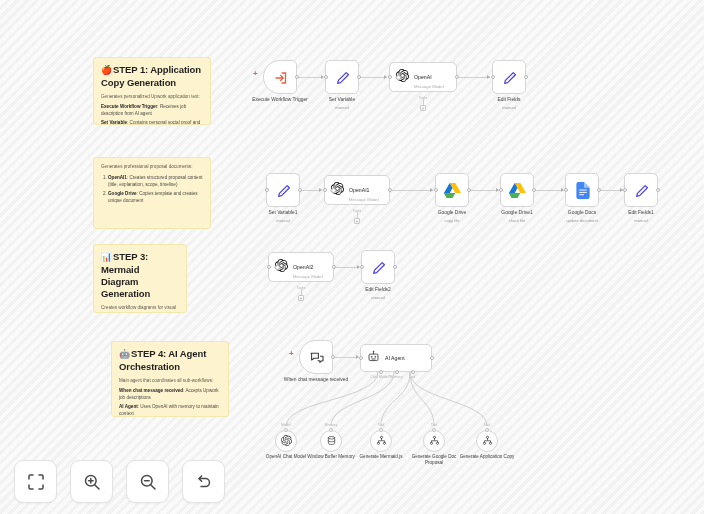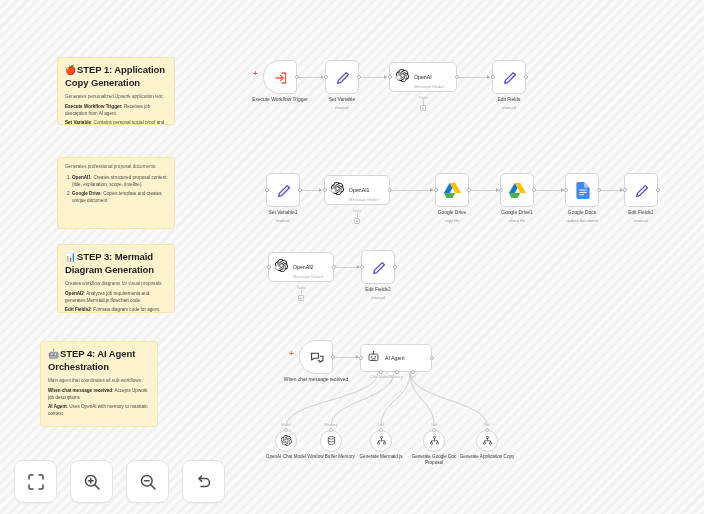--- a/index.html
+++ b/index.html
@@ -26,20 +26,21 @@
   }
   
   .note {
     position: absolute;
     background: #fdf4cf;
     border: 1px solid #f2e7ad;
     border-radius: 3px;
     padding: 6px 7px 5px 7px;
     overflow: hidden;
     box-shadow: 0 0 0 0 rgba(0,0,0,0);
+    margin-left: 36px;
   }
   .note-title {
     font-size: 9.5px;
     font-weight: bold;
     color: #1f1f1f;
     line-height: 1.28;
     margin: 0 0 5px 0;
     letter-spacing: -0.1px;
   }
   .note-title .emj { font-size: 9px; margin-right: 1px; }
@@ -50,22 +51,22 @@
     line-height: 1.45;
   }
   .note-body { font-size: 4.6px; color: #4a4a42; line-height: 1.52; }
   .note-body p { margin: 0 0 2px 0; }
   .note-body b { color: #1f1f1f; }
   .note-body ol { margin: 0; padding-left: 7px; }
   .note-body li { margin-bottom: 2px; }
 
   #note1 { left: 57px; top: 57px;  width: 118px; height: 68px; }
   #note2 { left: 57px; top: 157px; width: 118px; height: 72px; }
-  #note3 { left: 57px; top: 244px; width: 118px; height: 69px; }
-  #note4 { left: 40px; top: 341px; width: 118px; height: 86px; }
+  #note3 { left: 57px; top: 244px; width: 94px; height: 69px; }
+  #note4 { left: 75px; top: 341px; width: 118px; height: 76px; }
 
   
   .node {
     position: absolute;
     background: #ffffff;
     border: 1px solid #d6d6d6;
     border-radius: 5px;
   }
   .node.sq { width: 34px; height: 34px; }
   .node.wide { width: 72px; height: 30px; display: flex; align-items: center; padding-left: 6px; gap: 5px; }

